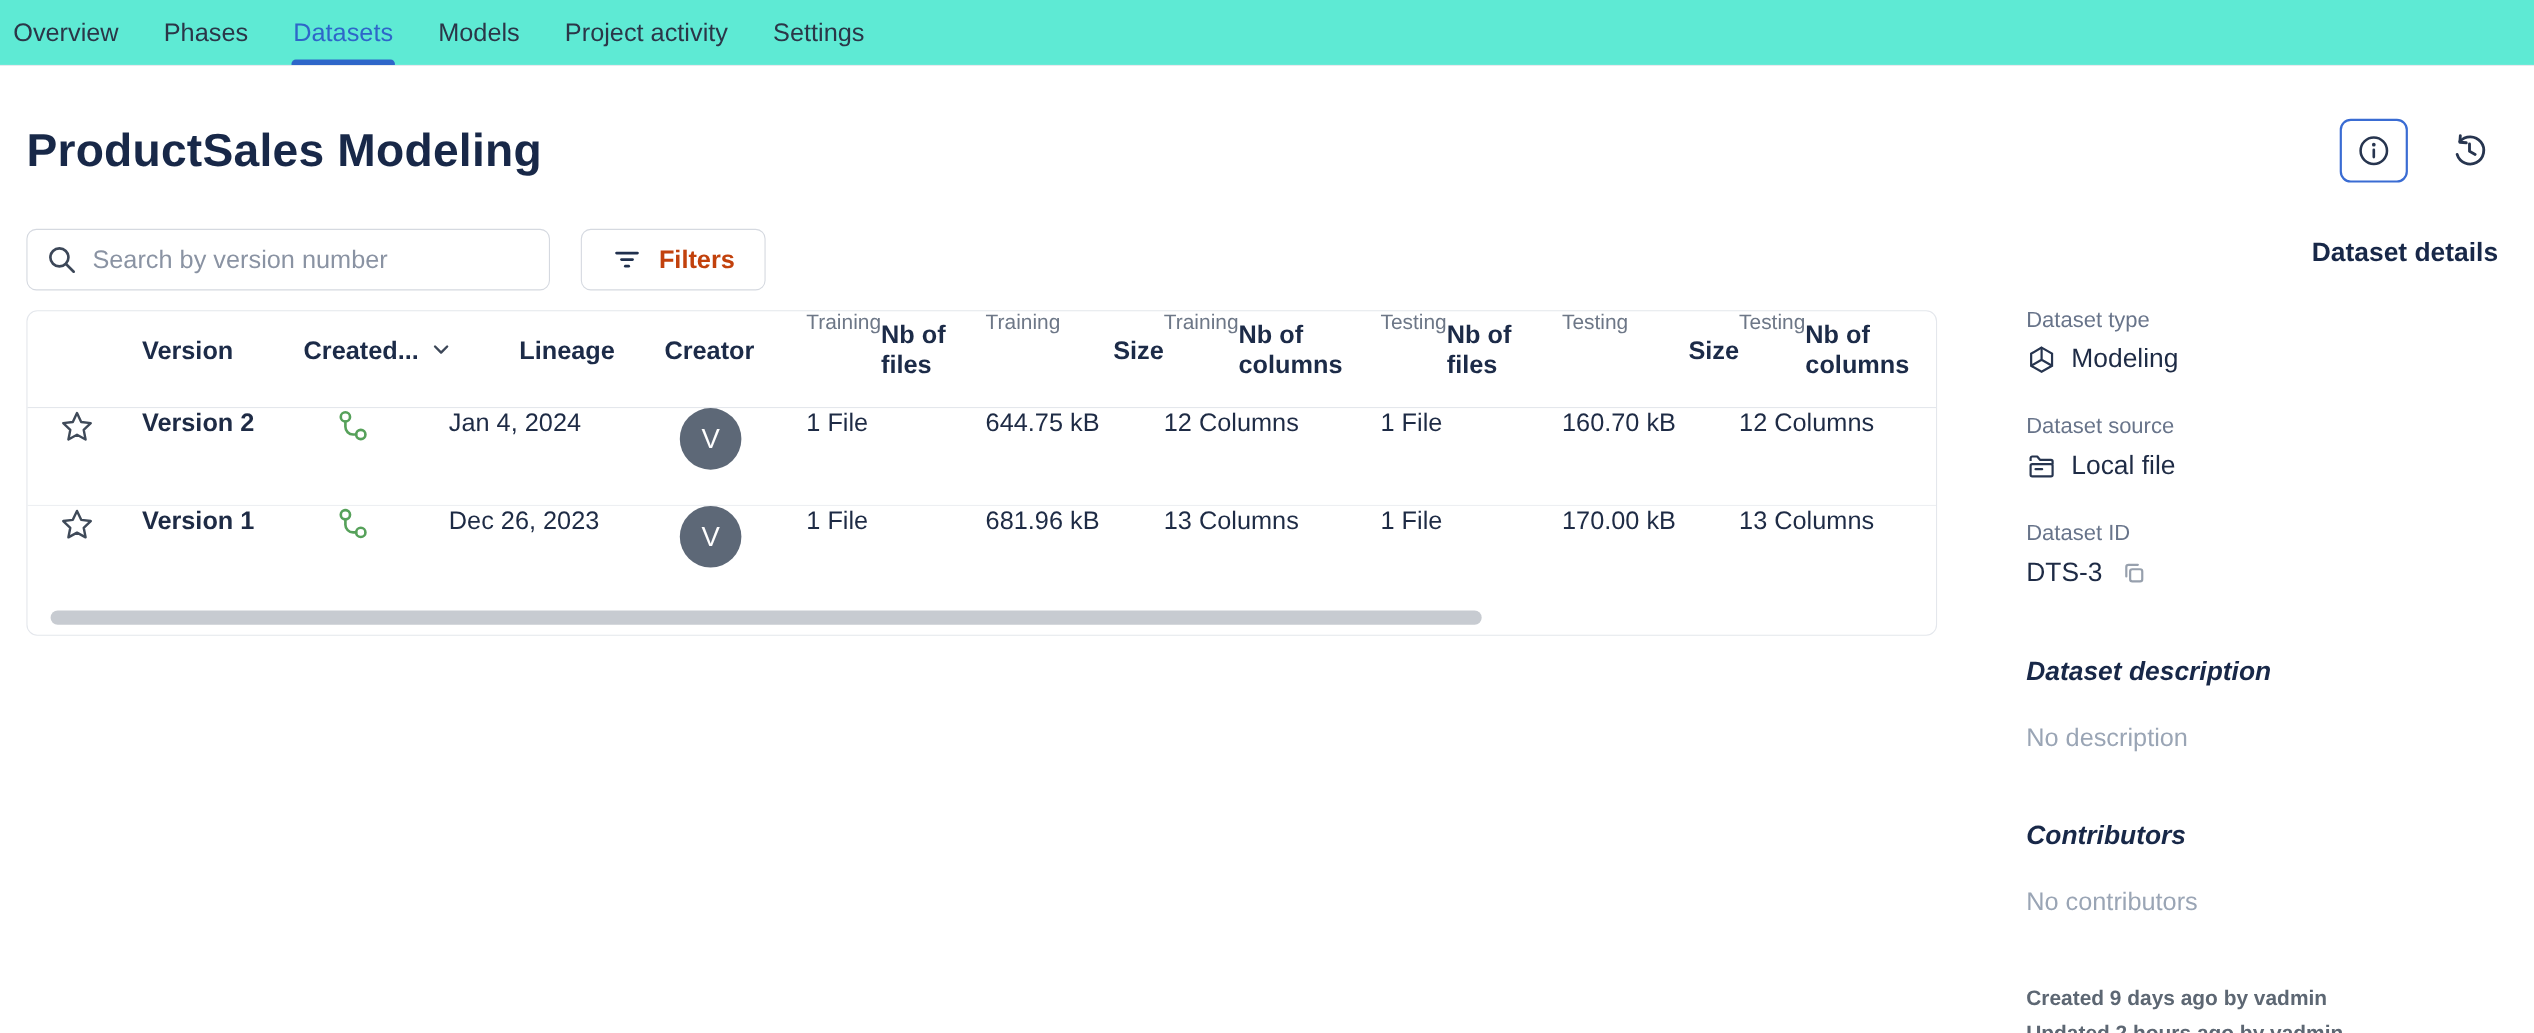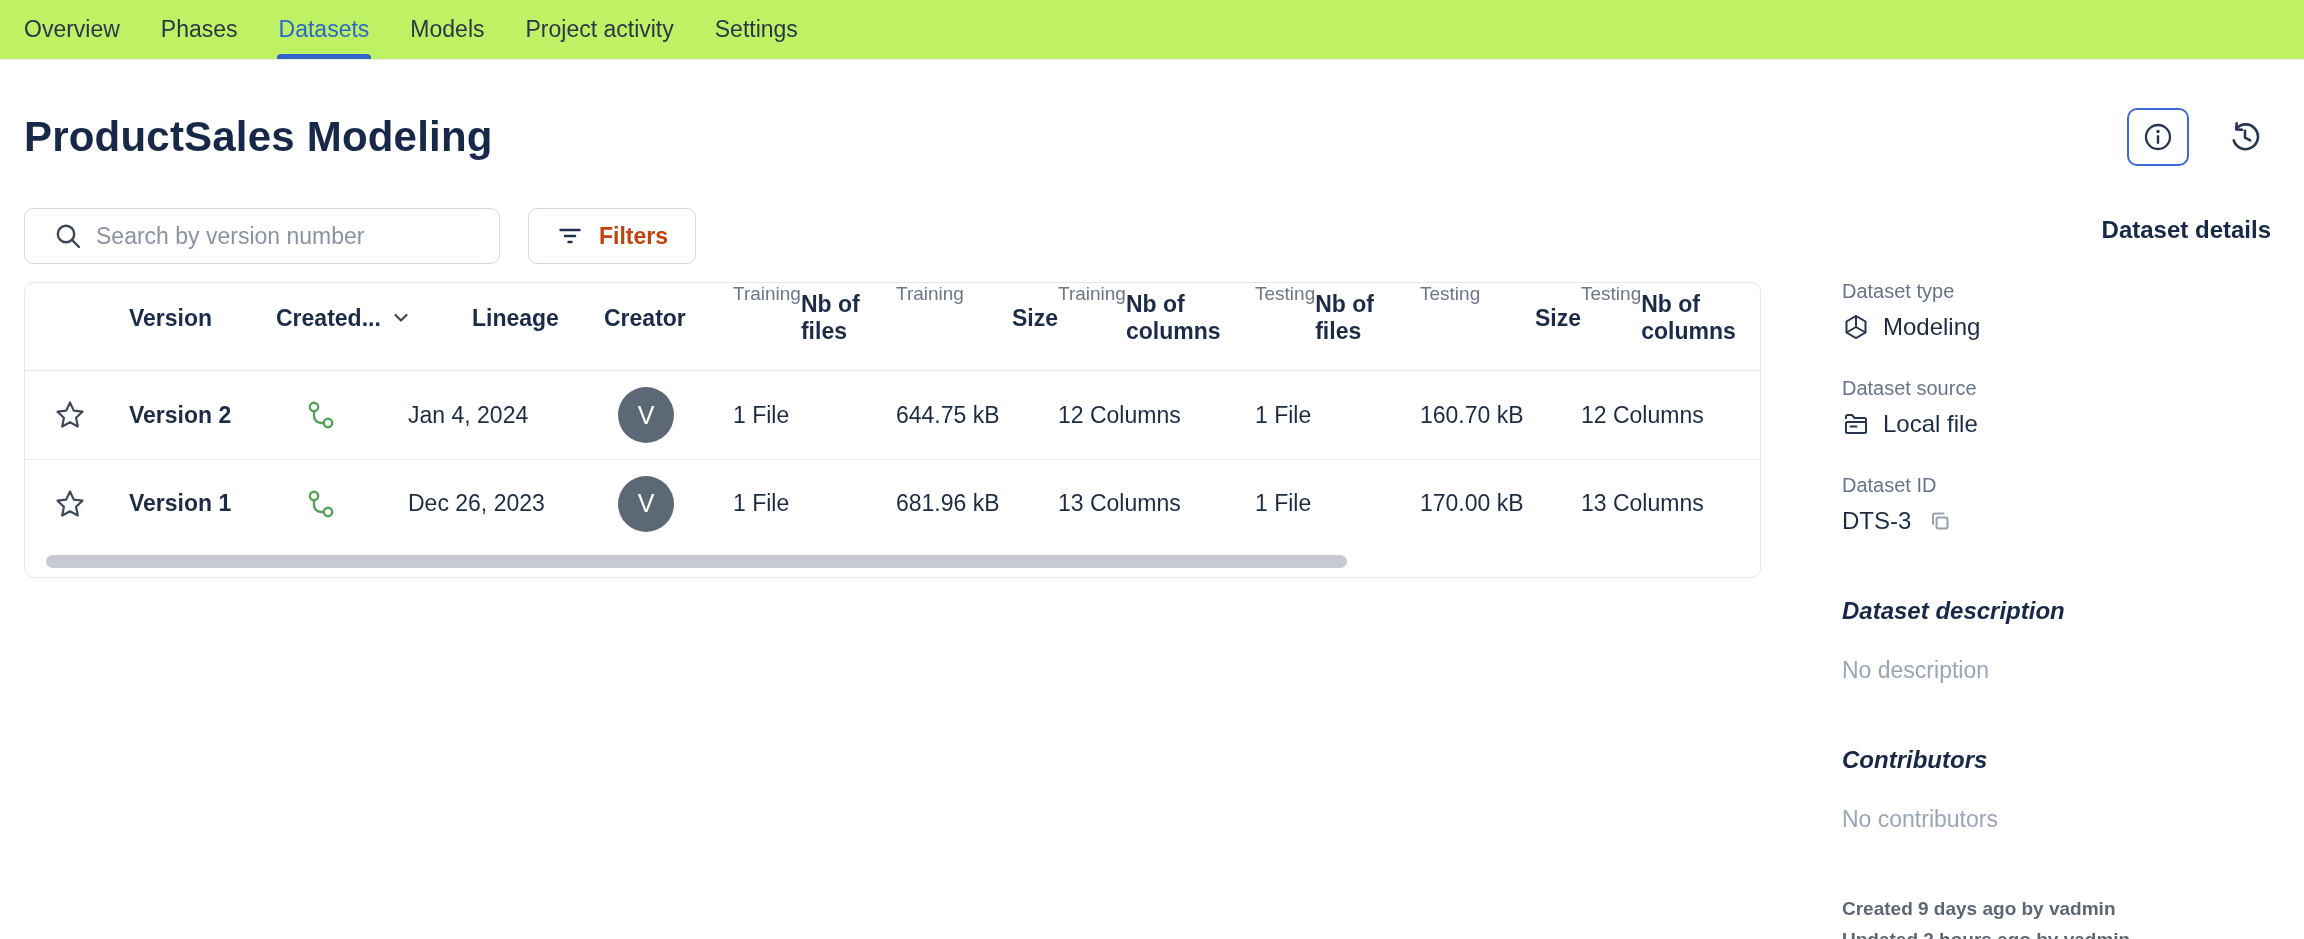--- a/index.html
+++ b/index.html
@@ -1,21 +1,21 @@
 <!DOCTYPE html>
 <html><head>
 <meta charset="utf-8">
 <style>
   * { box-sizing: border-box; margin: 0; padding: 0; }
   html,body { width: 2304px; height: 939px; background:#ffffff; overflow:hidden;
     font-family: "Liberation Sans", sans-serif; color:#1e2b45; }
 
   
-  .topnav { display:flex; align-items:stretch; gap:41px; padding:0 24px; height:60px;
-    border-bottom:1px solid #e8eaee; background:#bef264; }
+  .topnav { display:flex; align-items:stretch; gap:41px; padding:0 12px; height:60px;
+    border-bottom:1px solid #e8eaee; background:#5eead4; }
   .tab { font-size:23px; color:#2b3648; display:flex; align-items:center; position:relative; cursor:pointer; }
   .tab.active { color:#2e66c9; }
   .tab.active::after { content:""; position:absolute; left:-2px; right:-2px; bottom:0; height:5px;
     background:#2e66c9; border-radius:4px 4px 0 0; }
 
   
   .page { padding:0 33px 0 24px; }
   .header-row { display:flex; align-items:center; justify-content:space-between; margin-top:48px; }
   .page-title { font-size:42px; font-weight:700; color:#182848; letter-spacing:.2px; }
   .header-actions { display:flex; align-items:center; gap:30px; }
@@ -23,35 +23,35 @@
   .info-btn { width:62px; height:58px; border:2px solid #3a6cd3; border-radius:10px; }
   .history-btn { width:52px; height:52px; }
 
   .content-row { display:flex; align-items:flex-start; margin-top:42px; }
   .left-col { width:1737px; }
   .right-col { width:438px; margin-left:81px; padding-top:8px; }
 
   
   .toolbar { display:flex; gap:28px; margin-bottom:18px; }
   .search-box { width:476px; height:56px; border:1px solid #d5d9e0; border-radius:9px;
-    display:flex; align-items:center; padding:0 28px; gap:13px; background:#fff; }
+    display:flex; align-items:center; padding:0 16px; gap:13px; background:#fff; }
   .search-box input { border:none; outline:none; flex:1; font-size:23px; color:#1e2b45;
     font-family:"Liberation Sans", sans-serif; background:transparent; }
   .search-box input::placeholder { color:#8a93a3; }
   .filters-btn { height:56px; border:1px solid #d5d9e0; border-radius:9px; background:#fff;
     display:flex; align-items:center; gap:15px; padding:0 27px; font-size:23px; font-weight:700;
     color:#c2410c; cursor:pointer; font-family:"Liberation Sans", sans-serif; }
 
   
   .table { position:relative; border:1px solid #e4e7ec; border-radius:10px; padding-bottom:30px; background:#fff; }
   .t-head { display:flex; height:88px; border-bottom:1px solid #e4e7ec; }
   .t-head .cell { display:flex; flex-direction:row; justify-content:space-between; padding-bottom:17px; }
   .group-label { font-size:19px; color:#6d7787; font-weight:400; margin-bottom:3px; }
   .head-label { font-size:23px; font-weight:700; color:#1c2b48; display:flex; align-items:center; gap:10px; }
-  .t-row { display:flex; height:88px; align-items:center; font-size:23px; color:#1e2b45; }
+  .t-row { display:flex; height:88px; font-size:23px; color:#1e2b45; }
   .t-row + .t-row { border-top:1px solid #edeff2; }
   .cell { flex:none; }
   .c-star   { width:104px; padding-left:28px; }
   .c-version{ width:147px; }
   .c-lineage{ width:132px; }
   .c-created{ width:196px; }
   .c-creator{ width:129px; }
   .c-tfiles { width:163px; }
   .c-tsize  { width:162px; }
   .c-tcols  { width:197px; }

